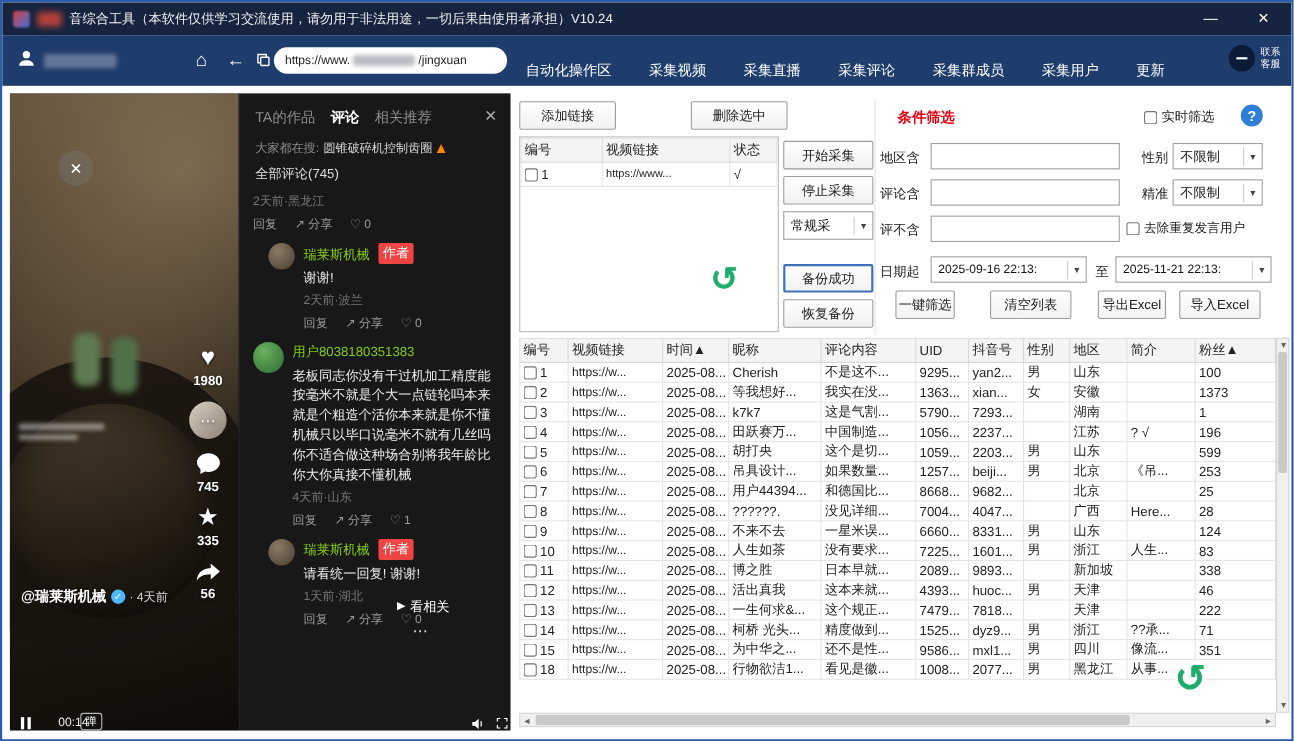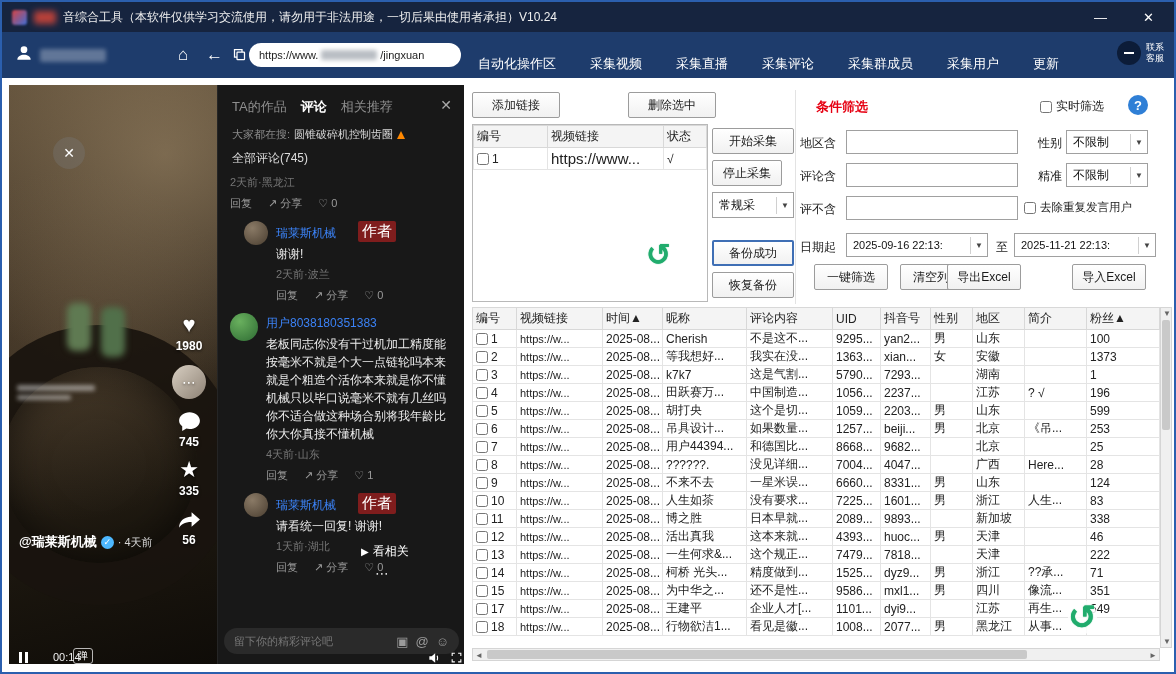--- a/index.html
+++ b/index.html
@@ -63,22 +63,22 @@
 .c-item{margin-bottom:10px}
 .c-flex{display:flex;gap:8px}
 .c-body{flex:1;min-width:0}
 .c-text{font-size:12px;line-height:18px;color:#ededed}
 .c-meta{font-size:11px;color:#767676;margin-top:4px}
 .c-actions{display:flex;gap:16px;font-size:11px;color:#9a9a9a;margin-top:6px;align-items:center}
 .c-actions span{cursor:pointer}
 .avatar{border-radius:50%;flex:none;cursor:pointer}
 .av-dark{background:radial-gradient(circle at 35% 30%,#8a7a66,#4a3e30)}
 .av-green{background:radial-gradient(circle at 35% 30%,#69b05e,#2e6b33)}
-.c-name{font-size:12px;color:#3b82f6;cursor:pointer}
-.badge{display:inline-block;background:#7f1d1d;color:#fff;font-size:15px;padding:1px 4px;border-radius:2px;margin-left:22px;vertical-align:1px}
+.c-name{font-size:12px;color:#84cc16;cursor:pointer}
+.badge{display:inline-block;background:#ef4444;color:#fff;font-size:12px;padding:1px 4px;border-radius:2px;margin-left:8px;vertical-align:1px}
 .c-input{position:absolute;left:6px;top:543px;width:235px;height:26px;border-radius:14px;background:#2a2a2a;display:flex;align-items:center;padding:0 10px;gap:7px;z-index:8}
 .c-input input{flex:1;min-width:0;background:transparent;border:0;outline:0;color:#ddd;font-size:11px;font-family:inherit}
 .c-input input::placeholder{color:#777}
 .c-input .cic{color:#9a9a9a;font-size:13px;cursor:pointer;line-height:1}
 
 .btn{position:absolute;background:linear-gradient(#ffffff,#f1f1f1);border:1px solid #9c9c9c;font-size:12px;color:#1a1a1a;display:flex;align-items:center;justify-content:center;border-radius:2px;cursor:pointer;white-space:nowrap}
 .lab{position:absolute;font-size:12px;color:#1a1a1a;white-space:nowrap}
 .inp{position:absolute;border:1px solid #a0a0a0;background:#fff;font-size:12px;padding:0 4px;outline:0;font-family:inherit}
 .combo{position:absolute;border:1px solid #a0a0a0;background:#fff;display:flex;align-items:center;justify-content:space-between;padding:0 2px 0 6px;color:#111;font-size:12px;cursor:pointer;white-space:nowrap;overflow:hidden}
 .caret{font-size:8px;color:#444;border-left:1px solid #d0d0d0;padding:4px 2px 4px 4px;margin-left:4px;flex:none}
@@ -264,26 +264,20 @@
             <div class="c-actions">
               <span>回复</span>
               <span><span>↗</span> <span>分享</span></span>
               <span><span>♡</span> <span>0</span></span>
             </div>
           </div>
         </div>
 
       </div>
 
-      <div class="c-input">
-        <input type="text" placeholder="留下你的精彩评论吧" style="">
-        <span class="cic">▣</span>
-        <span class="cic">@</span>
-        <span class="cic">☺</span>
-      </div>
     </div>
   </div>
 
   <div class="btn" style="left:470px;top:90px;width:88px;height:26px">添加链接</div>
   <div class="btn" style="left:626px;top:90px;width:88px;height:26px">删除选中</div>
 
   <div style="position:absolute;left:470px;top:122px;width:236px;height:178px;border:1px solid #b8b8b8;background:#fff;overflow:hidden">
     <table class="grid">
       <colgroup>
           <col style="width:74px">
@@ -298,31 +292,31 @@
       </tr>
         </thead>
       <tbody>
         <tr style="height:22px">
           <td>
               <div class="cellnum">
                 <input type="checkbox" style="">
                 <span>1</span>
               </div>
             </td>
-          <td style="font-size:15px">https://www...</td>
+          <td style="font-size:10px">https://www...</td>
           <td>√</td>
         </tr>
       </tbody>
     </table>
   </div>
 
   <div class="greenarrow" style="left:644px;top:238px;font-size:30px;z-index:3">↺</div>
 
   <div class="btn" style="left:710px;top:126px;width:82px;height:26px">开始采集</div>
-  <div class="btn" style="left:710px;top:158px;width:70px;height:26px">停止采集</div>
+  <div class="btn" style="left:710px;top:158px;width:82px;height:26px">停止采集</div>
   <div class="combo" style="left:710px;top:190px;width:82px;height:26px">
     <span>常规采</span>
     <span class="caret">▼</span>
   </div>
   <div class="btn" style="left:710px;top:238px;width:82px;height:26px;border:2px solid #3f6fb5">备份成功</div>
   <div class="btn" style="left:710px;top:270px;width:82px;height:26px">恢复备份</div>
 
   <div class="sep" style="left:793px;top:88px;width:1px;height:214px"></div>
   <span class="lab" style="left:814px;top:96px;color:#e60012;font-weight:bold;font-size:13px">条件筛选</span>
   <label class="cb-label" style="left:1038px;top:96px">
@@ -358,23 +352,23 @@
   <div class="combo" style="left:844px;top:231px;width:142px;height:24px;font-size:11px">
     <span>2025-09-16 22:13:</span>
     <span class="caret">▼</span>
   </div>
   <span class="lab" style="left:994px;top:237px">至</span>
   <div class="combo" style="left:1012px;top:231px;width:142px;height:24px;font-size:11px">
     <span>2025-11-21 22:13:</span>
     <span class="caret">▼</span>
   </div>
 
-  <div class="btn" style="left:812px;top:262px;width:74px;height:26px">一键筛选</div>
+  <div class="btn" style="left:812px;top:262px;width:54px;height:26px">一键筛选</div>
   <div class="btn" style="left:898px;top:262px;width:74px;height:26px">清空列表</div>
-  <div class="btn" style="left:945px;top:262px;width:74px;height:26px">导出Excel</div>
+  <div class="btn" style="left:996px;top:262px;width:62px;height:26px">导出Excel</div>
   <div class="btn" style="left:1070px;top:262px;width:74px;height:26px">导入Excel</div>
 
   <div style="position:absolute;left:470px;top:305px;width:688px;height:341px;overflow:hidden">
     <table class="grid">
       <colgroup>
         <col style="width:44px">
           <col style="width:86px">
           <col style="width:60px">
           <col style="width:84px">
         <col style="width:86px">
@@ -681,38 +675,20 @@
             <td>还不是性...</td>
             <td>9586...</td>
             <td>mxl1...</td>
             <td>男</td>
             <td>四川</td>
             <td>像流...</td>
             <td>351</td>
           </tr>
 
 
-          <tr>
-            <td>
-              <div class="cellnum">
-                <input type="checkbox" style="">
-                <span>17</span>
-              </div>
-            </td>
-            <td style="font-size:11px">https://w...</td>
-            <td>2025-08...</td>
-            <td>王建平</td>
-            <td>企业人才[...</td>
-            <td>1101...</td>
-            <td>dyi9...</td>
-            <td></td>
-            <td>江苏</td>
-            <td>再生...</td>
-            <td>549</td>
-          </tr>
 
           <tr>
             <td>
               <div class="cellnum">
                 <input type="checkbox" style="">
                 <span>18</span>
               </div>
             </td>
             <td style="font-size:11px">https://w...</td>
             <td>2025-08...</td>

